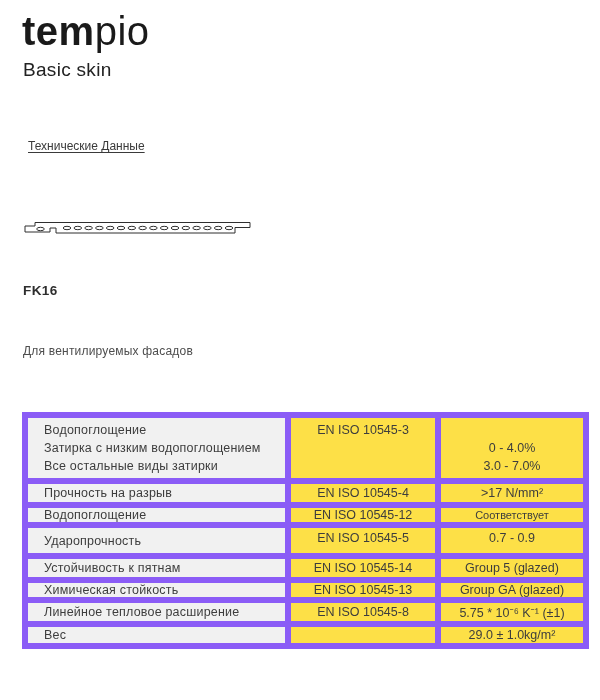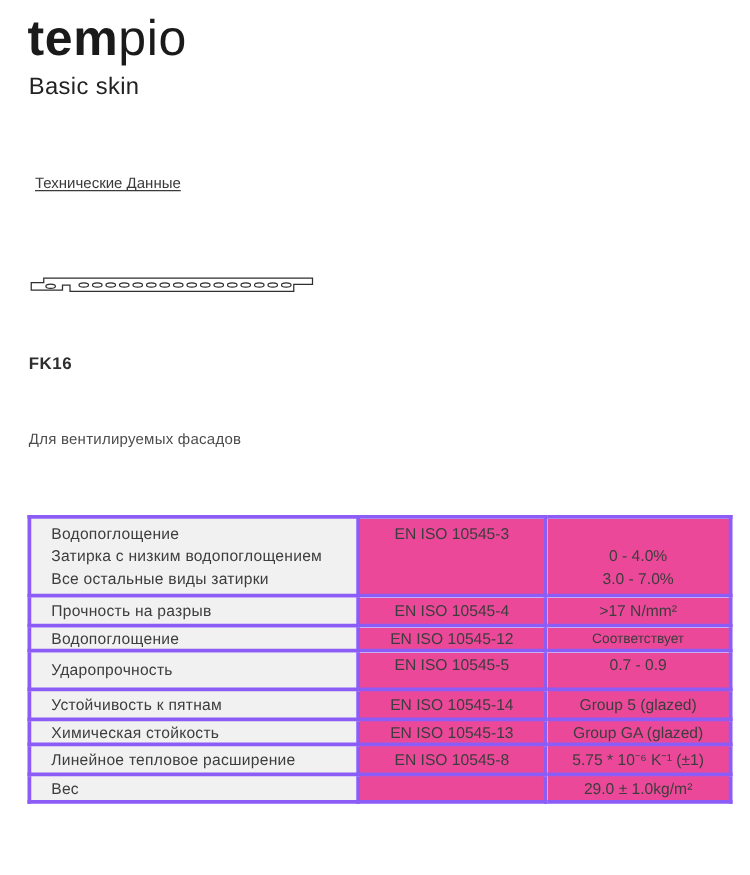--- a/index.html
+++ b/index.html
@@ -77,36 +77,36 @@
     border-collapse: collapse;
     table-layout: fixed;
     border: 1px solid #2e2e2e;
     border-top-width: 2px;
   }
   table.spec col.c1 { width: 263px; }
   table.spec col.c2 { width: 150px; }
   table.spec col.c3 { width: 148px; }
 
   table.spec td {
-    border: 3px solid #8b5cf6;
+    border: 6px solid #8b5cf6;
     font-size: 12.5px;
     color: #3d3d3d;
     vertical-align: middle;
     overflow: hidden;
     margin-left: 36px;
   }
   td.prop {
     background: #f1f1f1;
     text-align: left;
     padding-left: 16px;
     padding-right: 6px;
     letter-spacing: 0.2px;
   }
   td.std, td.val {
-    background: #ec4899;
+    background: #fde047;
     text-align: center;
     font-size: 13px;
   }
   td.val.small { font-size: 11px; }
 
   
   tr.r0 td { vertical-align: top; padding-top: 3px; padding-bottom: 3px; }
   .ln { height: 18px; line-height: 18px; white-space: nowrap; }
   tr.r0 td.std .ln, tr.r0 td.val .ln { text-align: center; }
 

